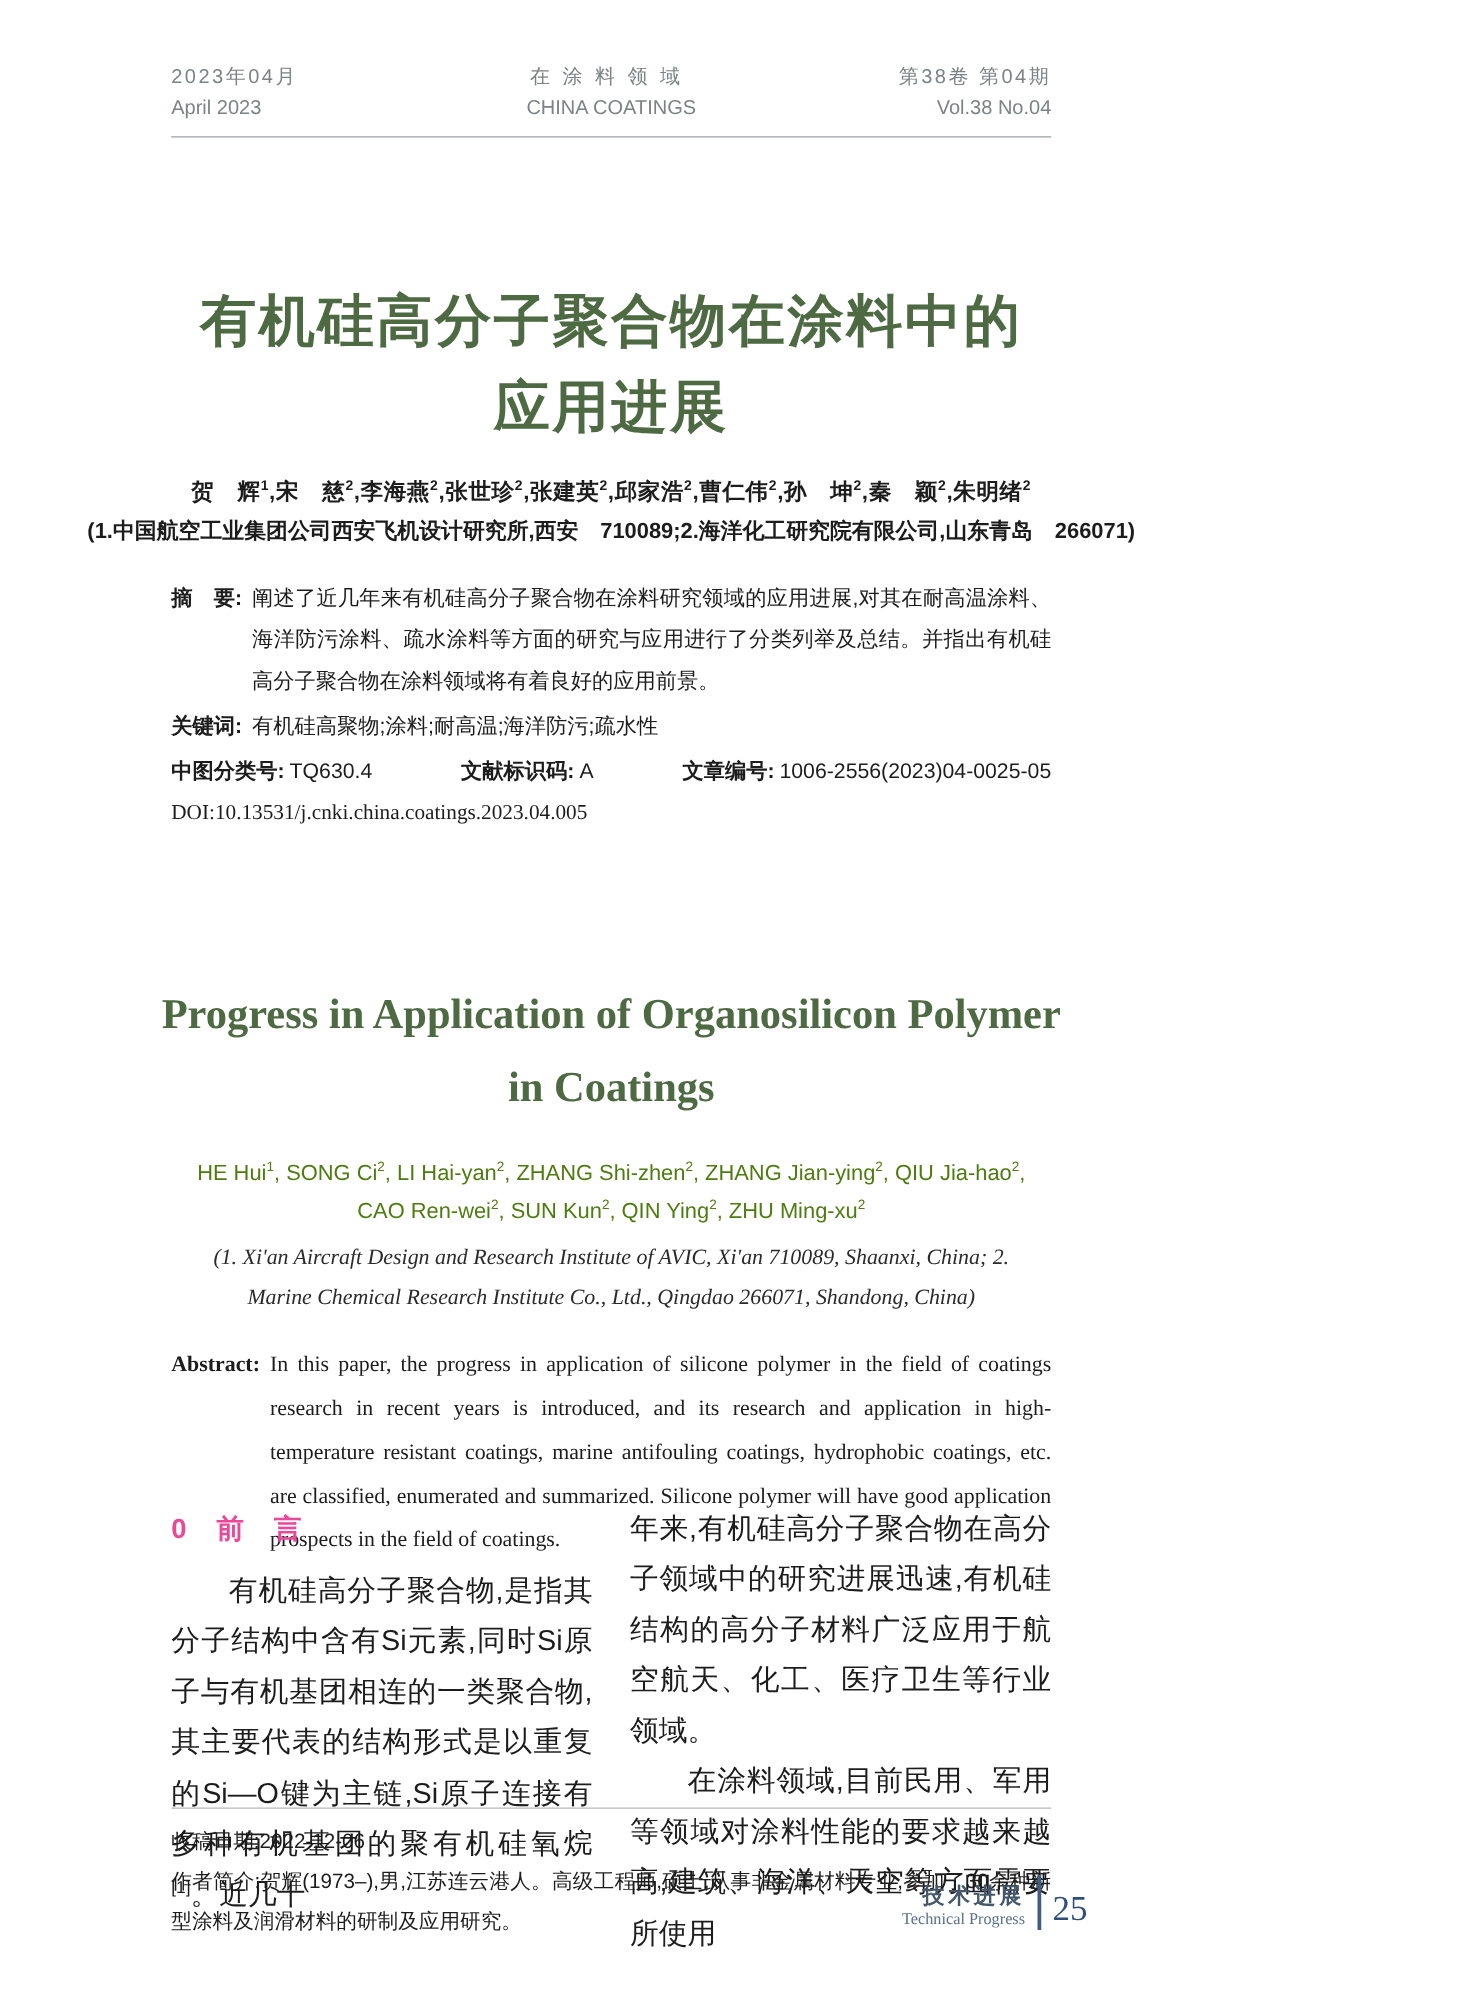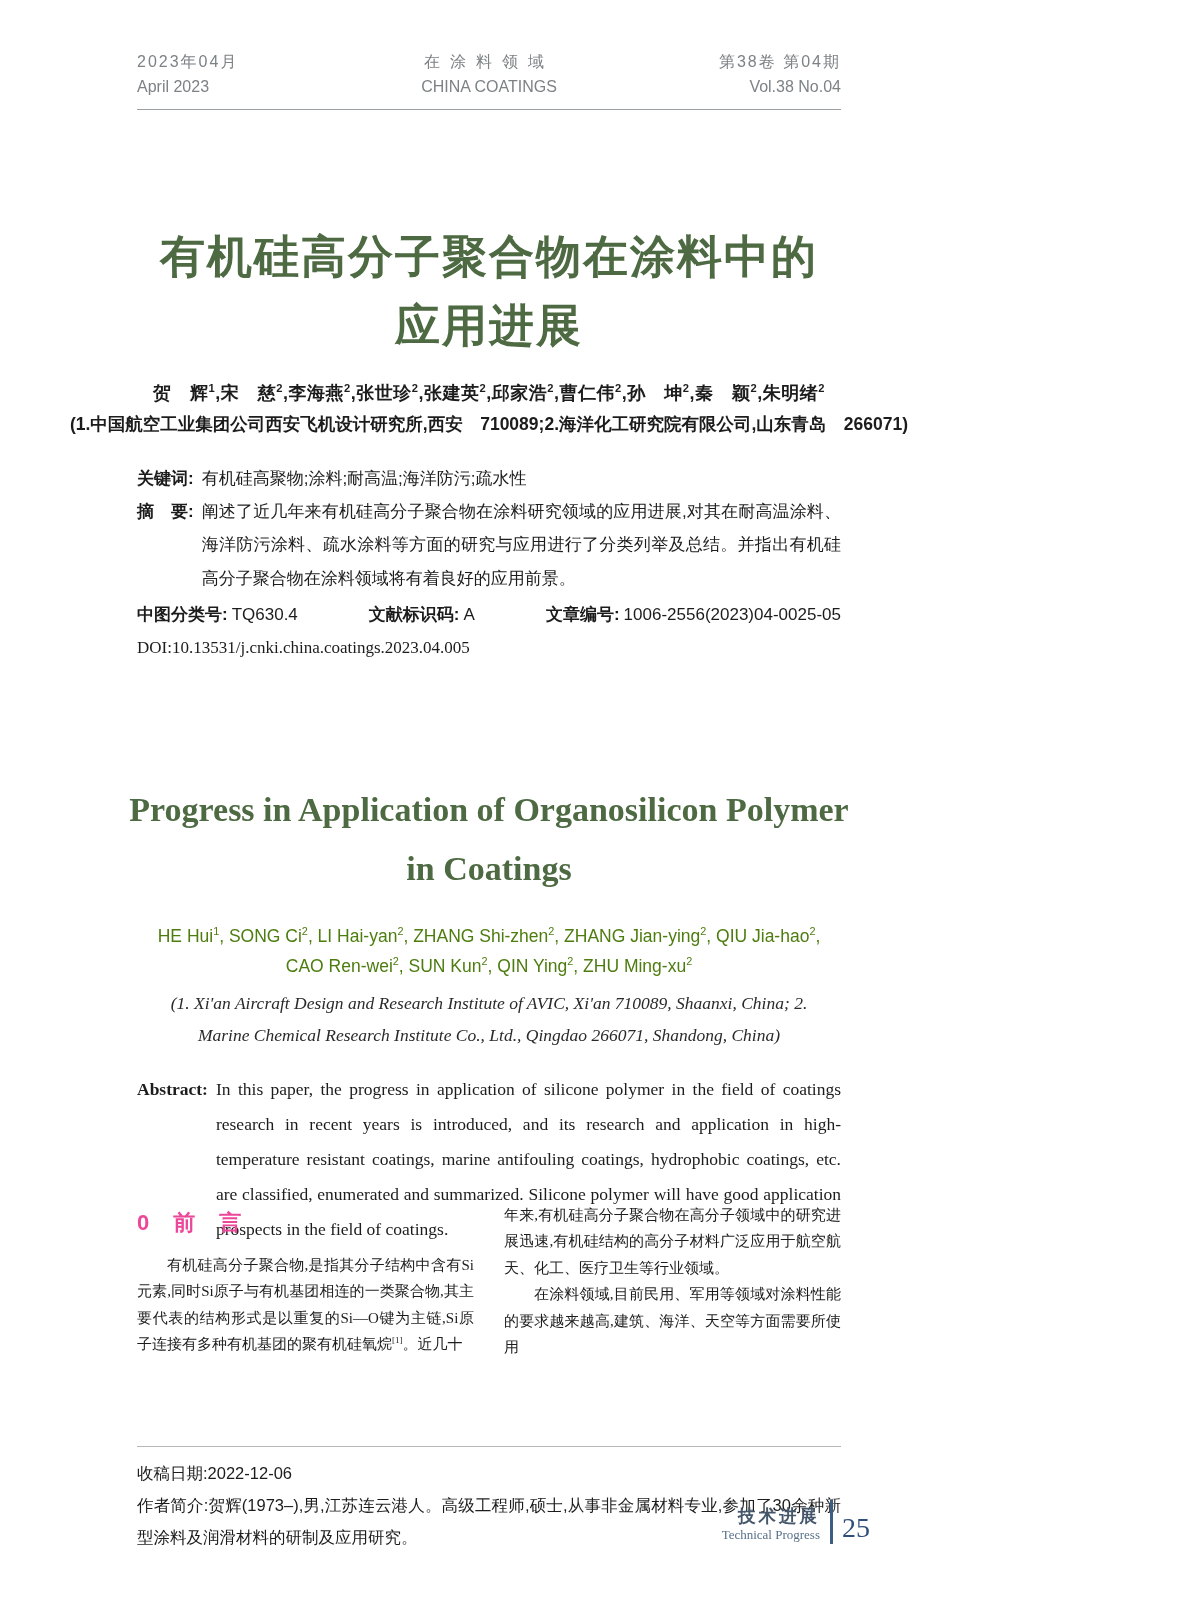--- a/index.html
+++ b/index.html
@@ -99,22 +99,22 @@
     display: flex; gap: 30px;
   }
   .bcol { flex: 1; }
   .sec {
     color: #ec4899;
     font-size: 22px; font-weight: bold;
     letter-spacing: 1px;
     margin: 6px 0 14px 0;
   }
   .bp {
-    font-family: Liberation Serif, serif;
-    font-size: 15px; line-height: 1.76;
+    font-family: Liberation Sans, sans-serif;
+    font-size: 23px; line-height: 1.76;
     text-align: justify;
   }
   .bp.indent { text-indent: 2em; }
   .bp sup { font-size: 0.6em; }
 
   
   .footnote {
     position: absolute; top: 1446px; left: 137px; right: 137px;
     border-top: 1.5px solid #b5b8ba;
     padding-top: 10px;
@@ -166,27 +166,27 @@
   <h1 class="cn-title">
     <span>有机硅高分子聚合物在涂料中的</span><br>
     <span>应用进展</span>
   </h1>
 
   <div class="cn-authors"><span>贺　辉</span><sup>1</sup>,<span>宋　慈</span><sup>2</sup>,<span>李海燕</span><sup>2</sup>,<span>张世珍</span><sup>2</sup>,<span>张建英</span><sup>2</sup>,<span>邱家浩</span><sup>2</sup>,<span>曹仁伟</span><sup>2</sup>,<span>孙　坤</span><sup>2</sup>,<span>秦　颖</span><sup>2</sup>,<span>朱明绪</span><sup>2</sup></div>
 
   <div class="cn-affil">(1.中国航空工业集团公司西安飞机设计研究所,西安　710089;2.海洋化工研究院有限公司,山东青岛　266071)</div>
 
   <div class="abs-block">
+    <div class="hang cn-abs">
+      <span class="lbl">摘　要:</span>
+      <p>阐述了近几年来有机硅高分子聚合物在涂料研究领域的应用进展,对其在耐高温涂料、海洋防污涂料、疏水涂料等方面的研究与应用进行了分类列举及总结。并指出有机硅高分子聚合物在涂料领域将有着良好的应用前景。</p>
+    </div>
     <div class="hang cn-kw">
       <span class="lbl">关键词:</span>
       <p>有机硅高聚物;涂料;耐高温;海洋防污;疏水性</p>
-    </div>
-    <div class="hang cn-abs">
-      <span class="lbl">摘　要:</span>
-      <p>阐述了近几年来有机硅高分子聚合物在涂料研究领域的应用进展,对其在耐高温涂料、海洋防污涂料、疏水涂料等方面的研究与应用进行了分类列举及总结。并指出有机硅高分子聚合物在涂料领域将有着良好的应用前景。</p>
     </div>
     <div class="meta-row">
       <div>
         <span class="lbl">中图分类号:</span><span>TQ630.4</span>
       </div>
       <div>
         <span class="lbl">文献标识码:</span><span>A</span>
       </div>
       <div>
         <span class="lbl">文章编号:</span><span>1006-2556(2023)04-0025-05</span>

